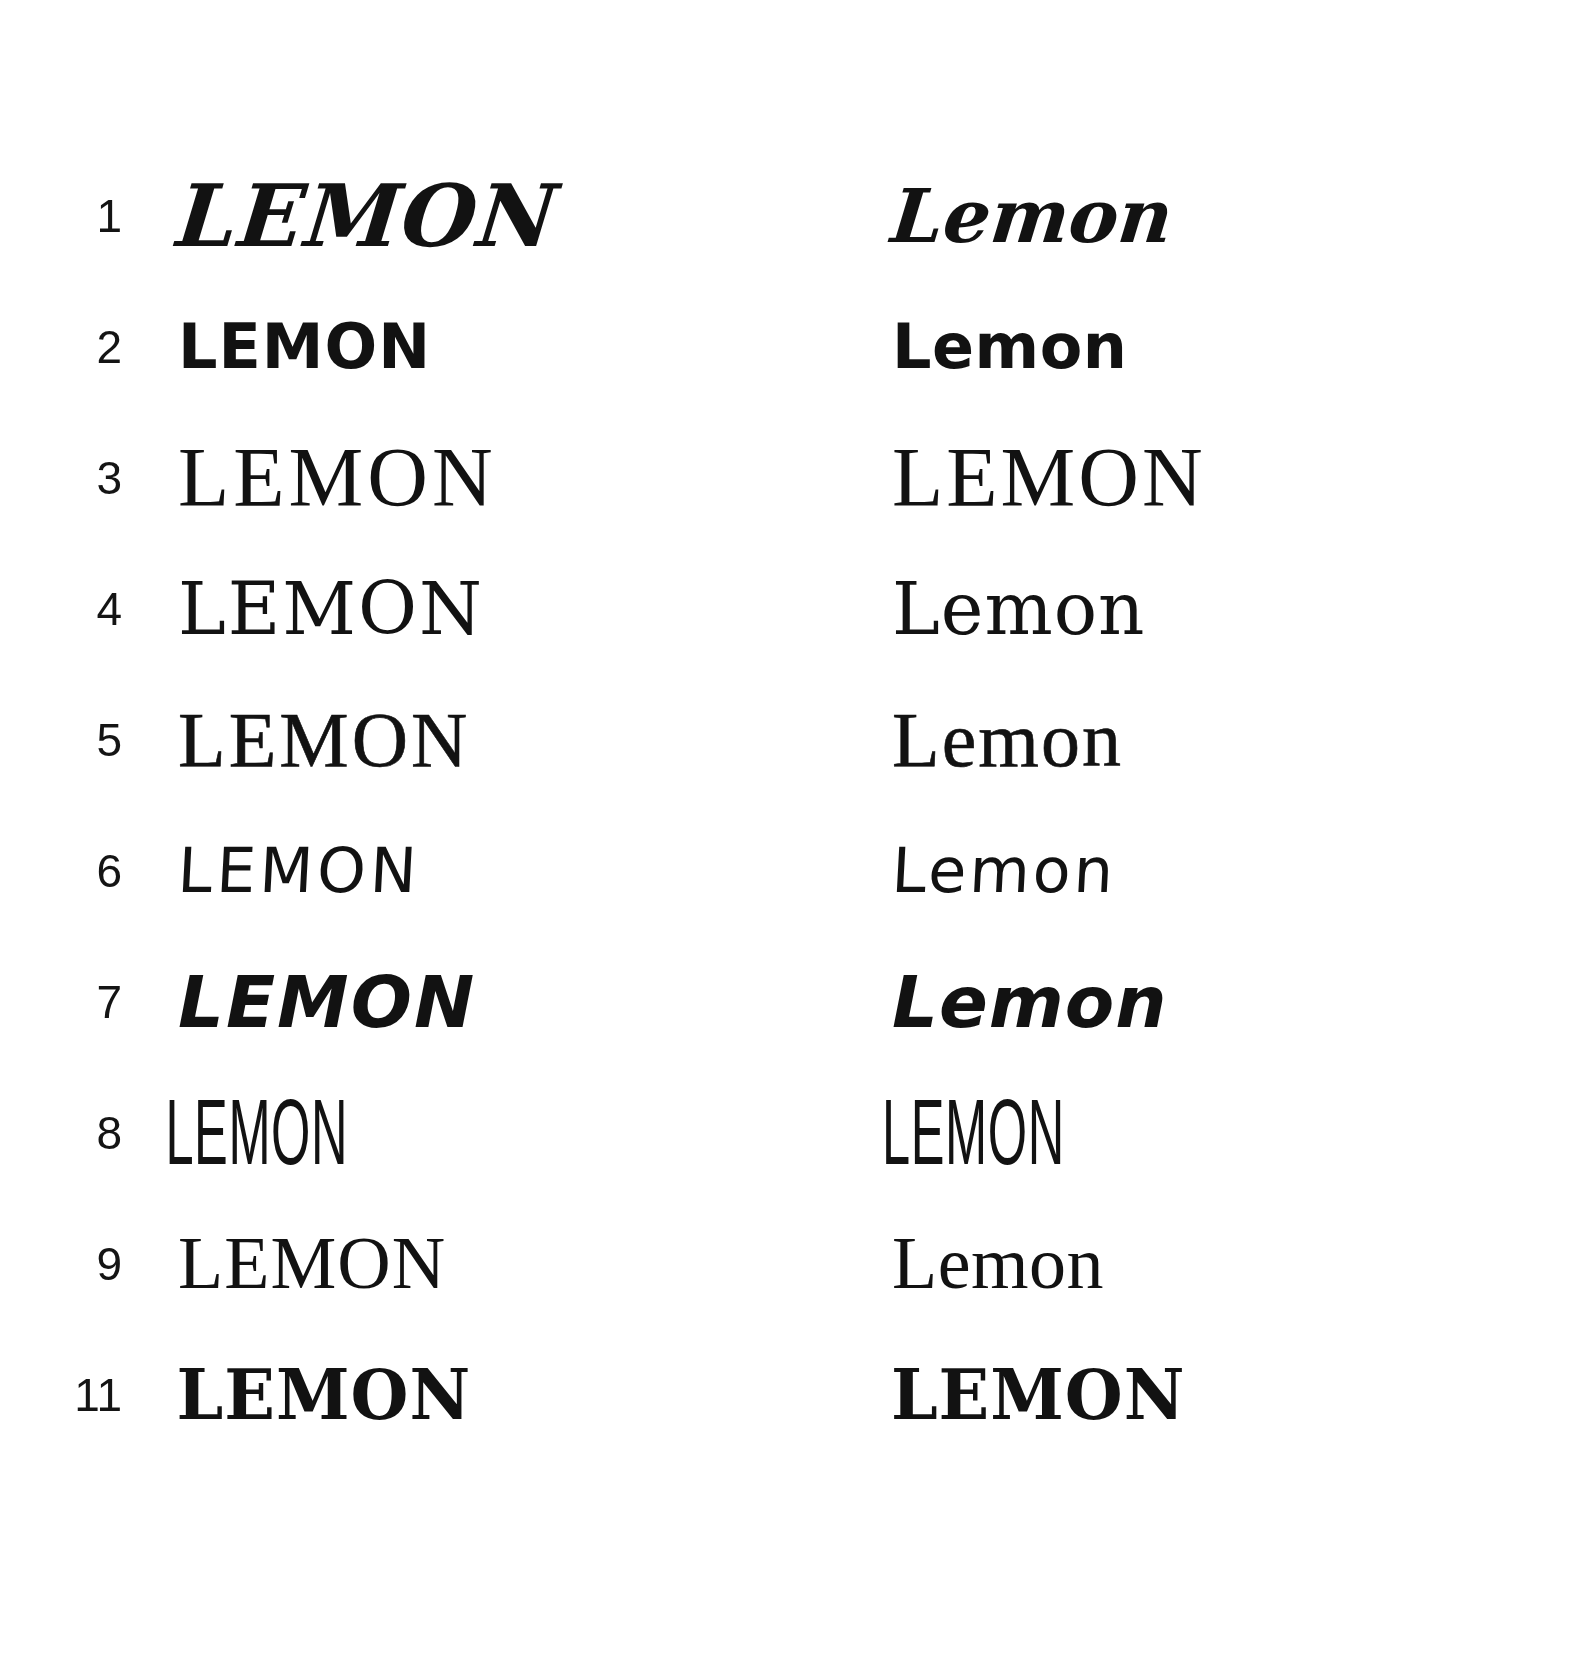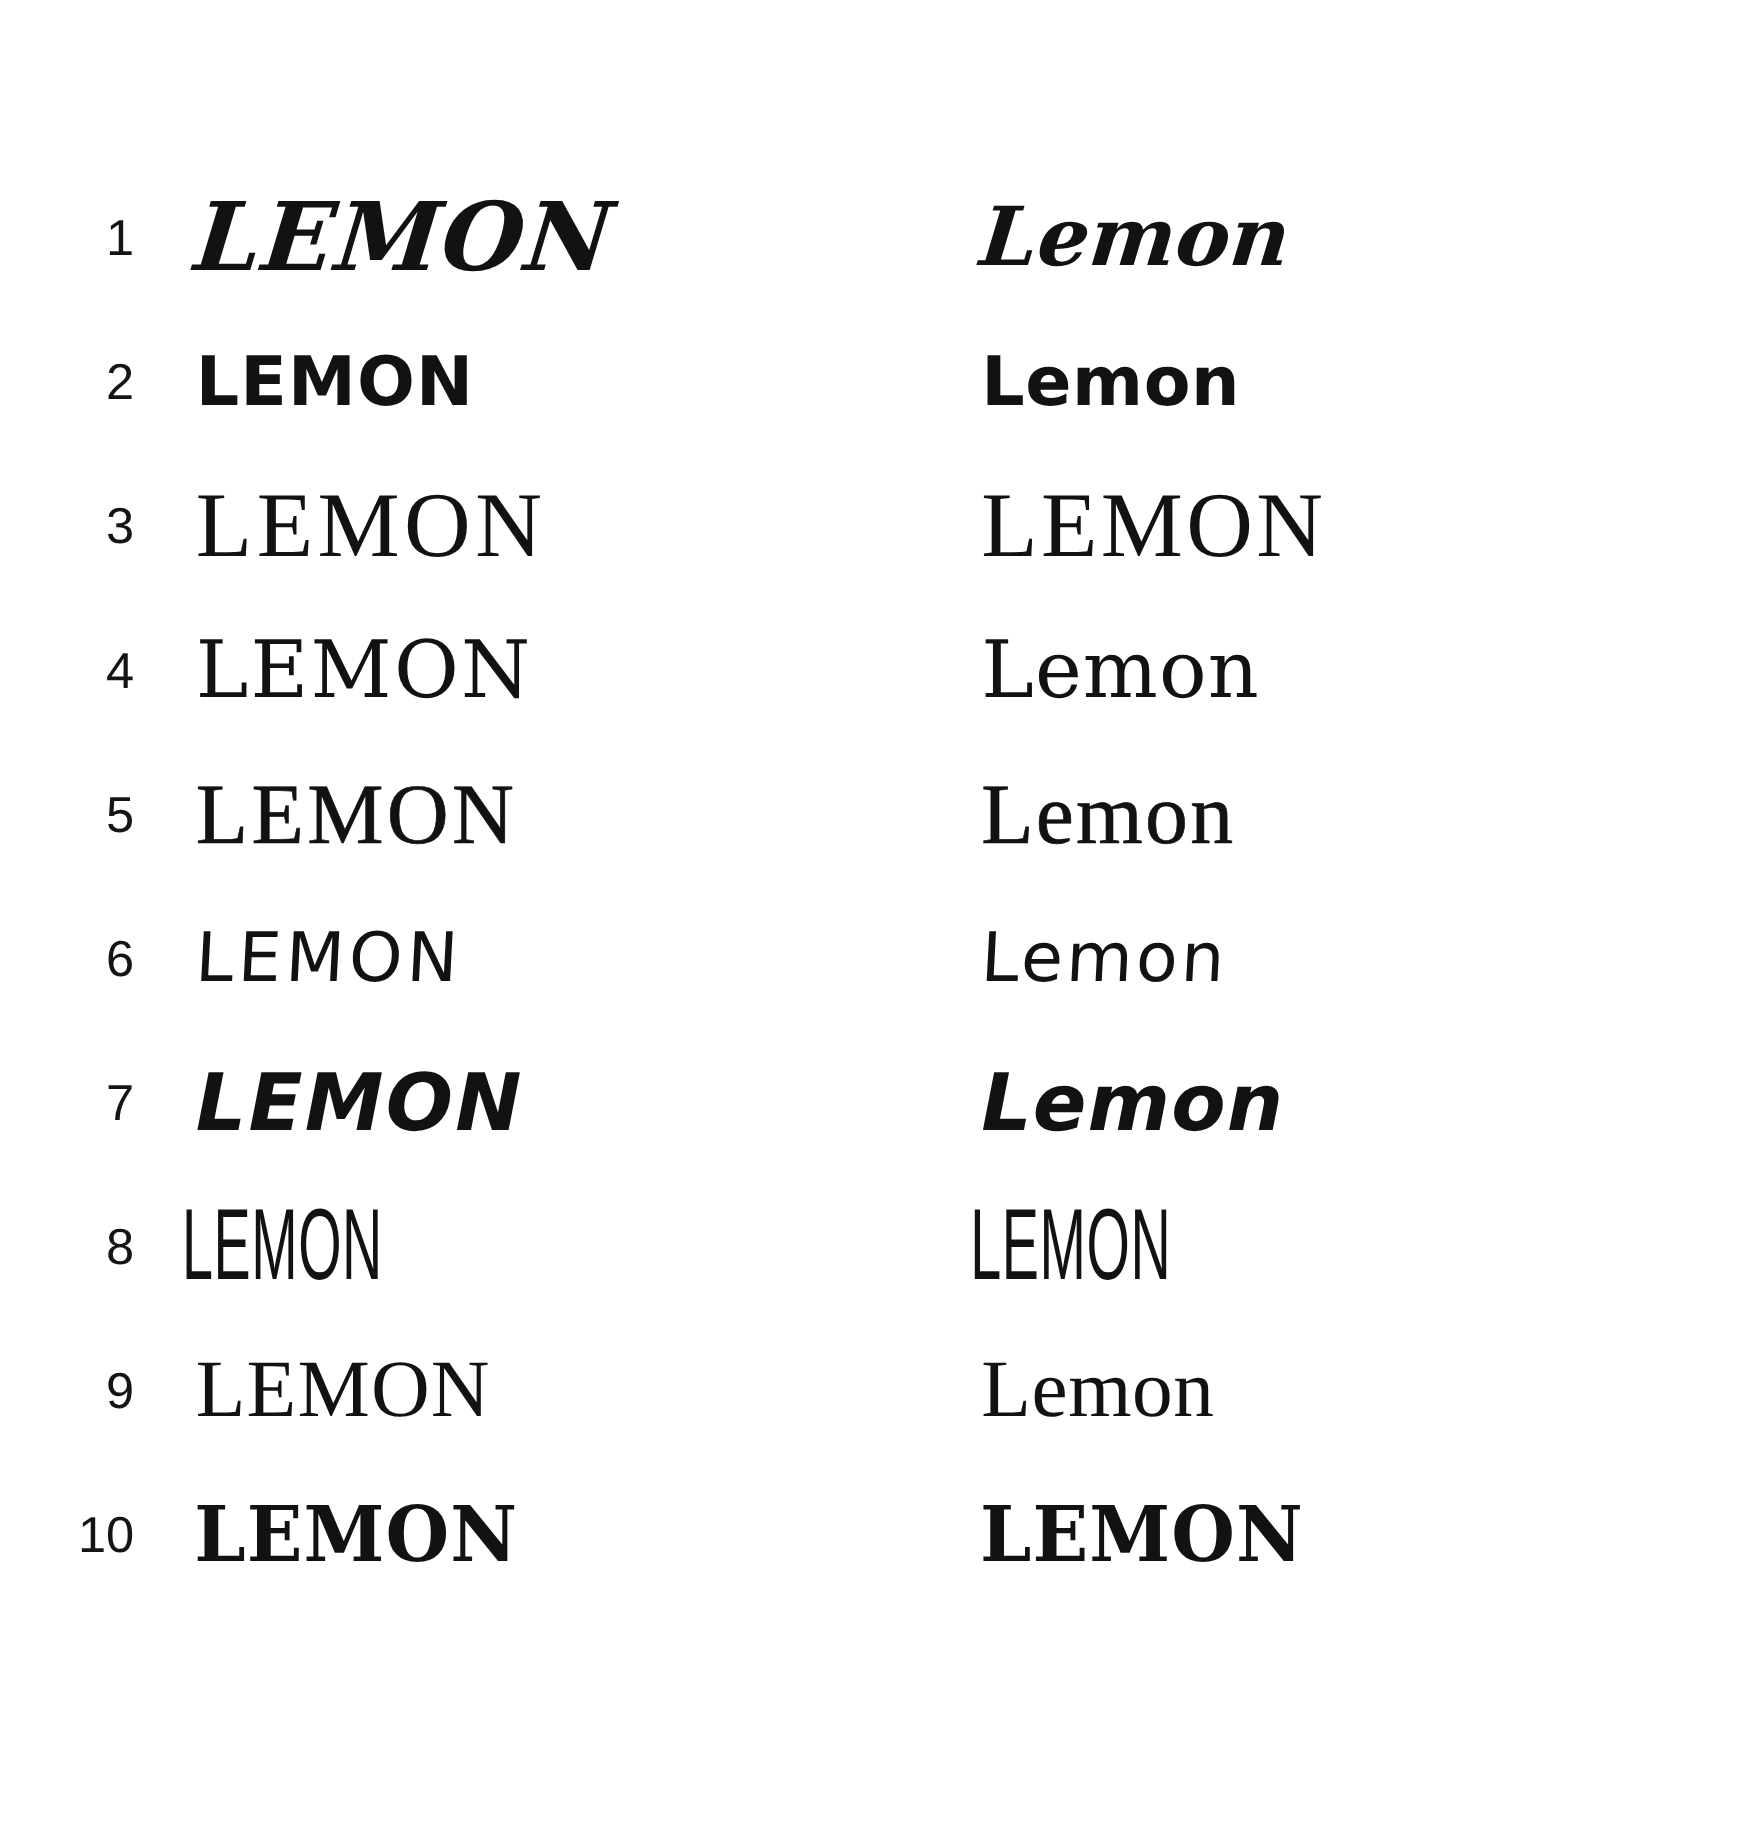--- a/index.html
+++ b/index.html
@@ -290,19 +290,19 @@
       <div class="sample-mixed">LEMON</div>
     </div>
 
     <div class="font-row r9">
       <div class="row-number">9</div>
       <div class="sample-upper">LEMON</div>
       <div class="sample-mixed">Lemon</div>
     </div>
 
     <div class="font-row r10">
-      <div class="row-number">10</div>
+      <div class="row-number">11</div>
       <div class="sample-upper">LEMON</div>
       <div class="sample-mixed">LEMON</div>
     </div>
 
   </div>
 </div>
 
 </body></html>

